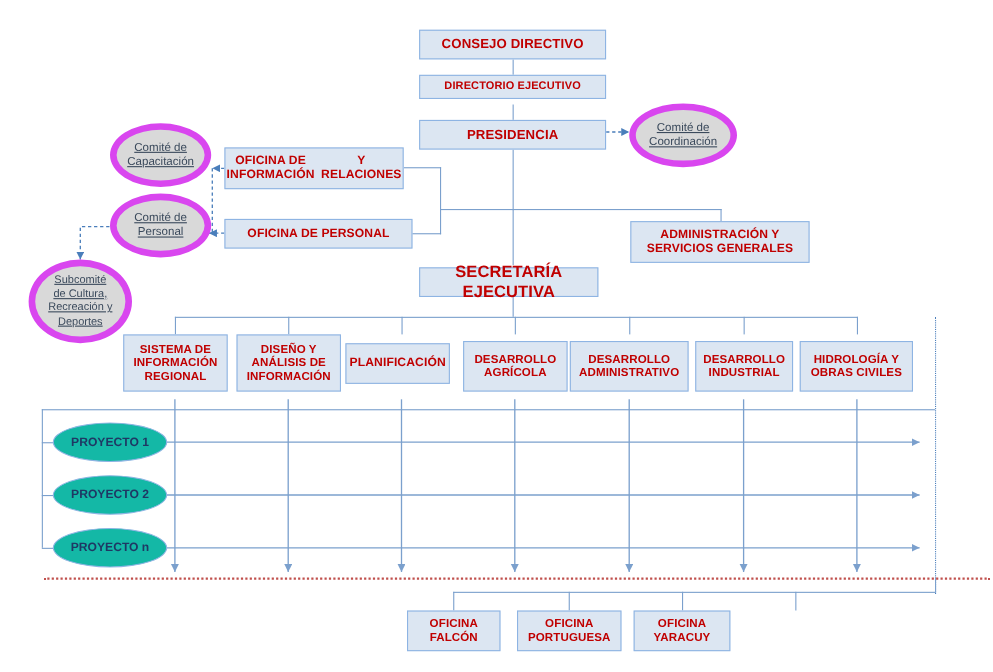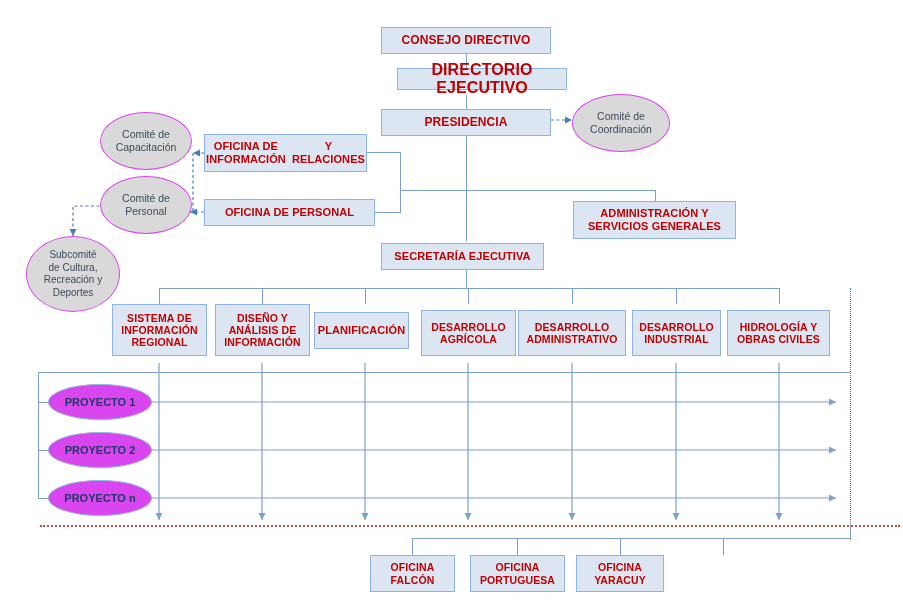--- a/index.html
+++ b/index.html
@@ -30,35 +30,36 @@
     line-height:1.15;
     letter-spacing:.1px;
     z-index:5;
   }
   .box span{display:block;padding:0 3px;}
   
   .ellipse-grey{
     position:absolute;
     box-sizing:border-box;
     background:#d9d9d9;
-    border:1px solid #d946ef;
+    border:6px solid #d946ef;
     border-radius:50%;
     color:#3b4a5c;
     display:flex;
     align-items:center;
     justify-content:center;
     text-align:center;
     line-height:1.25;
     z-index:6;
+    text-decoration:underline;
   }
   
   .ellipse-proj{
     position:absolute;
     box-sizing:border-box;
-    background:#d946ef;
+    background:#14b8a6;
     border:1px solid #8eb4e3;
     border-radius:50%;
     color:#1f3864;
     font-weight:bold;
     display:flex;
     align-items:center;
     justify-content:center;
     text-align:center;
     z-index:7;
   }
@@ -149,21 +150,21 @@
   <div class="ln lnh" style="left:412px;top:538px;width:438px;"></div>
   <div class="ln lnv" style="left:412px;top:538px;height:17px;"></div>
   <div class="ln lnv" style="left:517px;top:538px;height:17px;"></div>
   <div class="ln lnv" style="left:620px;top:538px;height:17px;"></div>
   <div class="ln lnv" style="left:723px;top:538px;height:17px;"></div>
 
   <div class="box" style="left:381px;top:27px;width:170px;height:27px;font-size:12px;">
     <span>CONSEJO DIRECTIVO</span>
   </div>
 
-  <div class="box" style="left:381px;top:68px;width:170px;height:22px;font-size:16px;margin-left:16px;">
+  <div class="box" style="left:381px;top:68px;width:170px;height:22px;font-size:10px;">
     <span>DIRECTORIO EJECUTIVO</span>
   </div>
 
   <div class="box" style="left:381px;top:109px;width:170px;height:27px;font-size:12px;">
     <span>PRESIDENCIA</span>
   </div>
 
   <div class="box" style="left:204px;top:134px;width:163px;height:38px;font-size:11px;">
     <span>OFICINA DE INFORMACIÓN</span>
     <span>Y RELACIONES</span>
@@ -171,21 +172,21 @@
 
   <div class="box" style="left:204px;top:199px;width:171px;height:27px;font-size:11px;">
     <span>OFICINA DE PERSONAL</span>
   </div>
 
   <div class="box" style="left:573px;top:201px;width:163px;height:38px;font-size:11px;flex-direction:column;">
     <span>ADMINISTRACIÓN Y</span>
     <span>SERVICIOS GENERALES</span>
   </div>
 
-  <div class="box" style="left:381px;top:243px;width:163px;height:27px;font-size:11px;">
+  <div class="box" style="left:381px;top:243px;width:163px;height:27px;font-size:15px;">
     <span>SECRETARÍA EJECUTIVA</span>
   </div>
 
   <div class="ellipse-grey" style="left:572px;top:94px;width:98px;height:58px;font-size:10.5px;flex-direction:column;">
     <span>Comité de</span>
     <span>Coordinación</span>
   </div>
 
   <div class="ellipse-grey" style="left:100px;top:112px;width:92px;height:58px;font-size:10.5px;flex-direction:column;">
     <span>Comité de</span>

